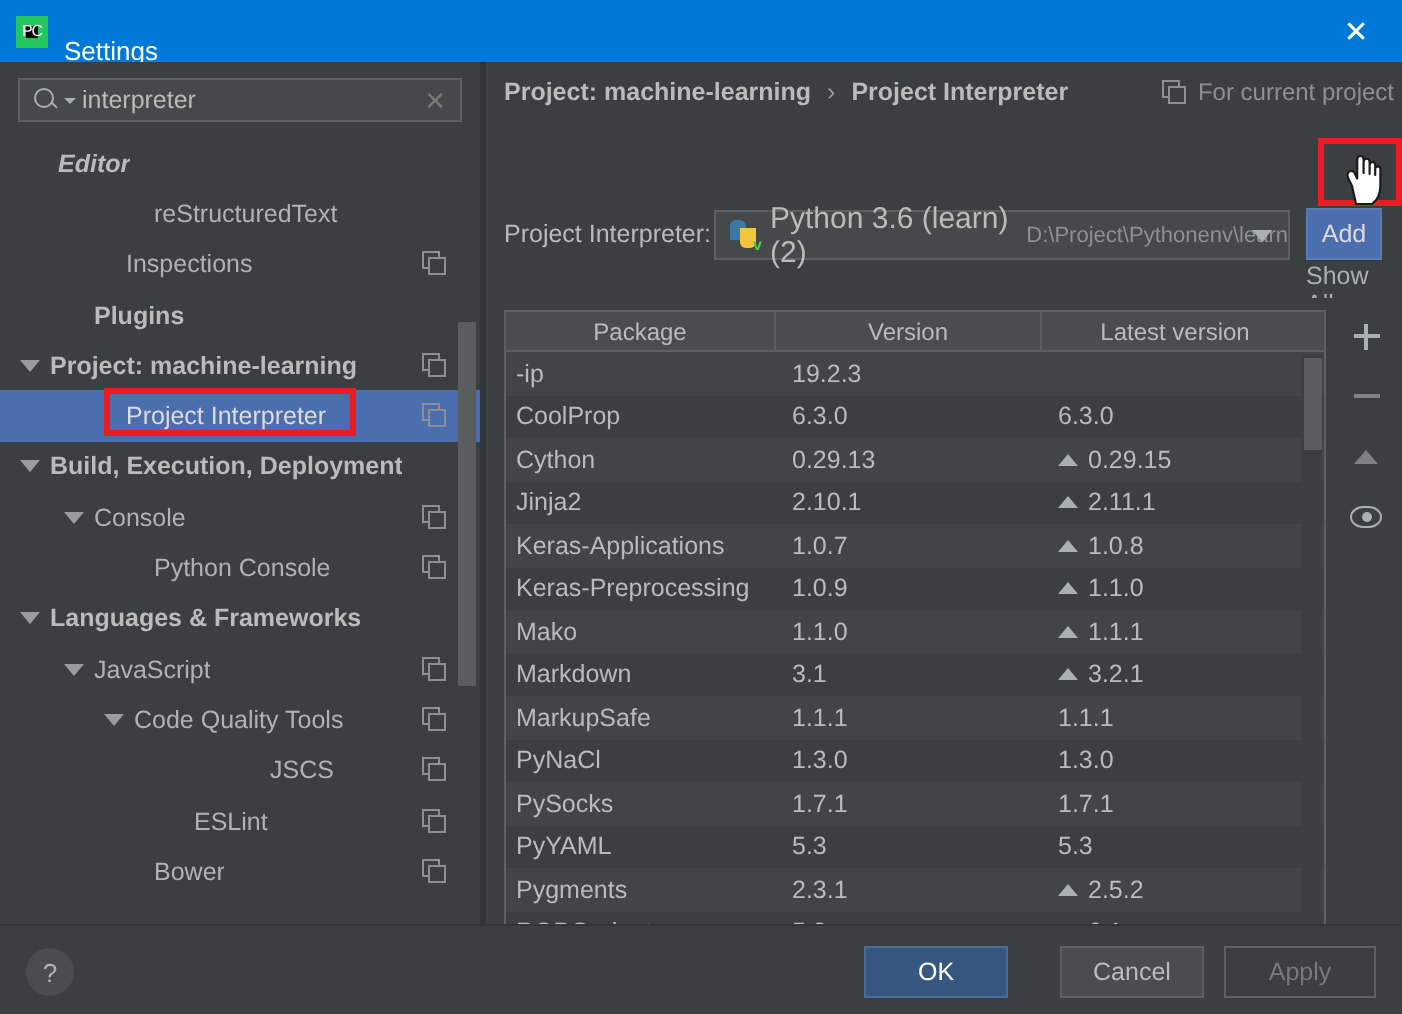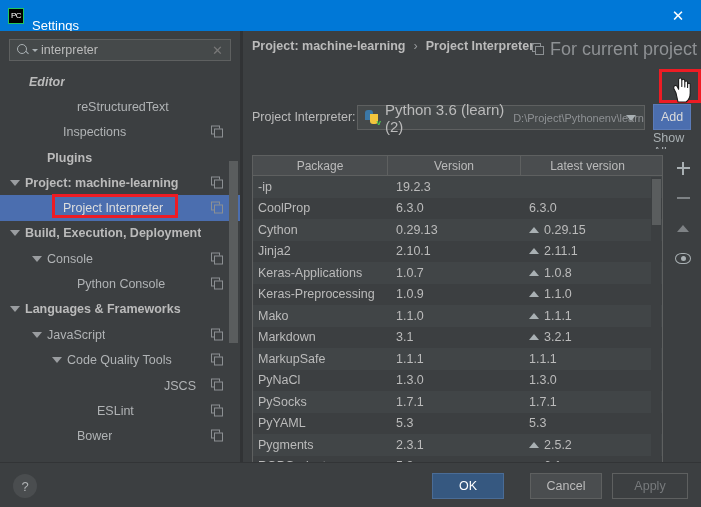--- a/index.html
+++ b/index.html
@@ -20,21 +20,21 @@
   .titlebar {
     position: absolute; left: 0; top: 0;
     width: 701px; height: 31px;
     background: #0078d7;
     display: flex; align-items: center;
   }
   .title-icon {
     width: 16px; height: 16px;
     margin-left: 8px; margin-right: 8px;
     background: #000000;
-    border: 1px solid #22c55e;
+    border: 5px solid #22c55e;
     color: #ffffff;
     font-size: 8px; font-weight: normal;
     display: flex; align-items: center; justify-content: center;
     line-height: 1;
     letter-spacing: -0.5px;
   }
   .title-text {
     color: #ffffff;
     font-size: 13px;
     margin-top: 20px;
@@ -175,21 +175,21 @@
     position: absolute; left: 9px; top: 8px;
     display: flex; align-items: center;
     color: #bbbbbb; font-size: 12.5px; font-weight: bold;
   }
   .breadcrumb .sep {
     margin: 0 8px; color: #9a9da0; font-weight: normal;
   }
   .for-current {
     position: absolute; right: 4px; top: 8px;
     display: flex; align-items: center;
-    color: #8e9194; font-size: 18px; padding-left: 20px;
+    color: #8e9194; font-size: 12px; padding-left: 20px;
   }
   .for-current .copy-icon2 {
     position: relative;
     width: 13px; height: 13px;
     margin-right: 5px;
   }
   .for-current .copy-icon2 i, .for-current .copy-icon2 b {
     position: absolute; display: block;
     border: 1.2px solid #8c9093; box-sizing: border-box;
   }
@@ -474,21 +474,21 @@
           </span>
         </div>
         <div class="tree-row" style="padding-left: 52px;">
           <span class="tw"></span>
           <span class="tree-label">Code Quality Tools</span>
           <span class="copy-icon">
             <i></i>
             <b></b>
           </span>
         </div>
-        <div class="tree-row" style="padding-left: 120px; flex-direction: column;">
+        <div class="tree-row" style="padding-left: 120px;">
           <span class="tw empty"></span>
           <span class="tree-label">JSCS</span>
           <span class="copy-icon">
             <i></i>
             <b></b>
           </span>
         </div>
         <div class="tree-row" style="padding-left: 82px;">
           <span class="tw empty"></span>
           <span class="tree-label">ESLint</span>

